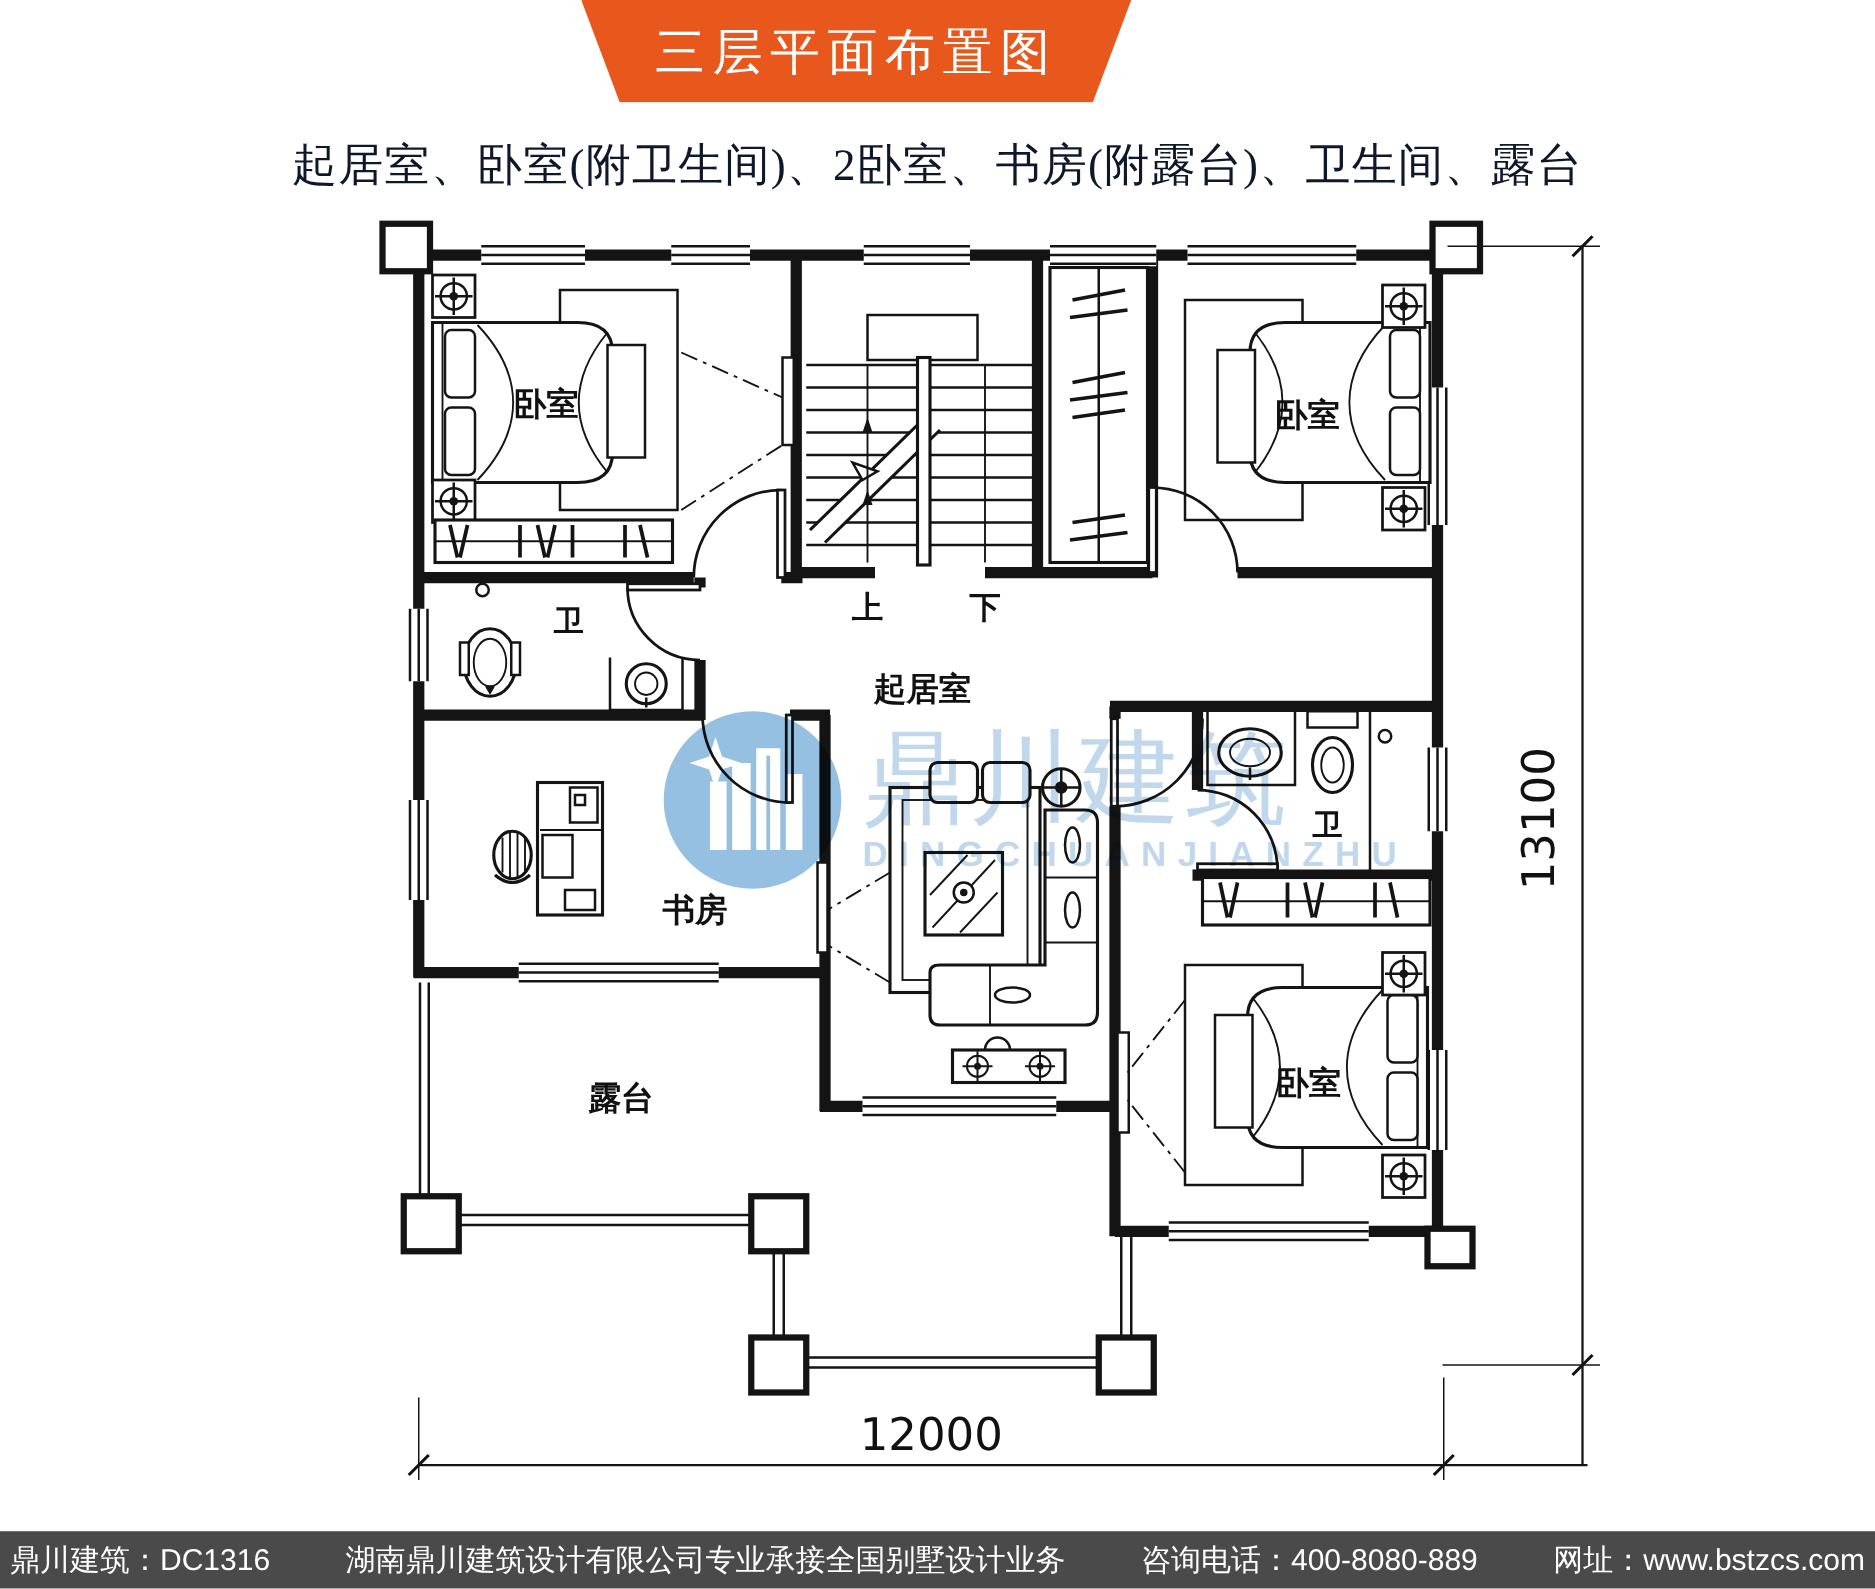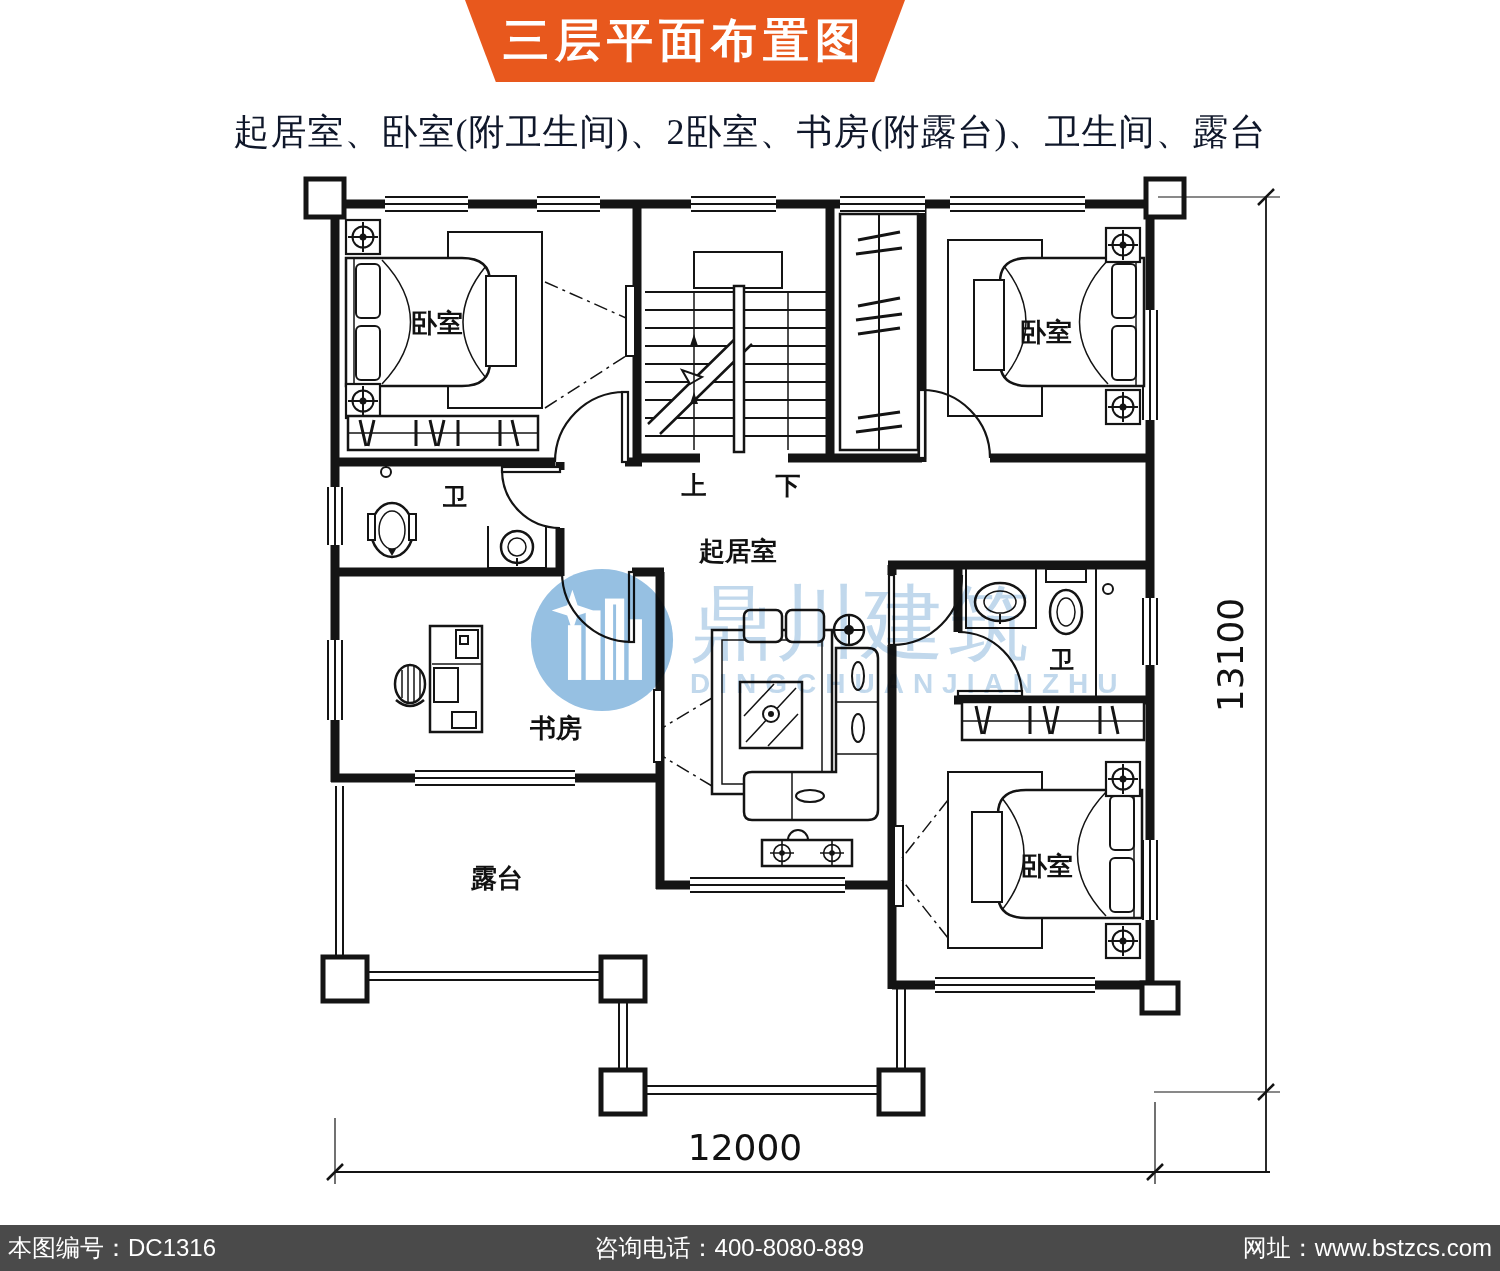--- a/index.html
+++ b/index.html
@@ -8,21 +8,21 @@
     --line:#141414; --watermark_blue:#B3D0E8; --logo_blue:#7FB2DC;
   }
   html,body{margin:0;padding:0;background:#fff;}
   #stage{position:relative;width:1500px;height:1271px;background:#fff;overflow:hidden;
          font-family:"Liberation Sans",sans-serif;}
   
   .banner{position:absolute;left:465px;top:0;width:440px;height:82px;
           background:var(--banner_bg);
           clip-path:polygon(0 0,100% 0,93% 100%,7% 100%);
           display:flex;align-items:center;justify-content:center;}
-  .banner-title{color:var(--banner_text);font-size:46px;font-weight:bold;letter-spacing:6px;}
+  .banner-title{color:var(--banner_text);font-size:40px;font-weight:normal;letter-spacing:6px;}
   
   .subtitle{position:absolute;left:0;top:108px;width:100%;text-align:center;
             font-family:"Liberation Serif","DejaVu Serif",serif;
             font-size:36px;color:#0f172a;letter-spacing:1px;}
   
   svg.plan{position:absolute;left:0;top:0;}
   .walls{stroke:var(--line);stroke-width:9;fill:none;stroke-linecap:butt;}
   .thin{stroke:var(--line);stroke-width:2;fill:none;}
   .thin15{stroke:var(--line);stroke-width:1.5;fill:none;}
   .med{stroke:var(--line);stroke-width:2.5;fill:none;}
@@ -350,18 +350,19 @@
       <rect x="57.5" y="26" width="2" height="51" fill="var(--logo_blue)"></rect>
       <rect x="68" y="36" width="9" height="41" fill="#fff"></rect>
     </svg>
     <div class="wm-txt">
       <div class="wm-cn">鼎川建筑</div>
       <div class="wm-en">DINGCHUANJIANZHU</div>
     </div>
   </div>
 
   <div class="footer">
-    <span>本图编号：DC1316</span>
+    <span>鼎川建筑：DC1316</span>
+    <span>湖南鼎川建筑设计有限公司专业承接全国别墅设计业务</span>
     <span>咨询电话：400-8080-889</span>
     <span>网址：www.bstzcs.com</span>
   </div>
 
 </div>
 
 </body></html>

